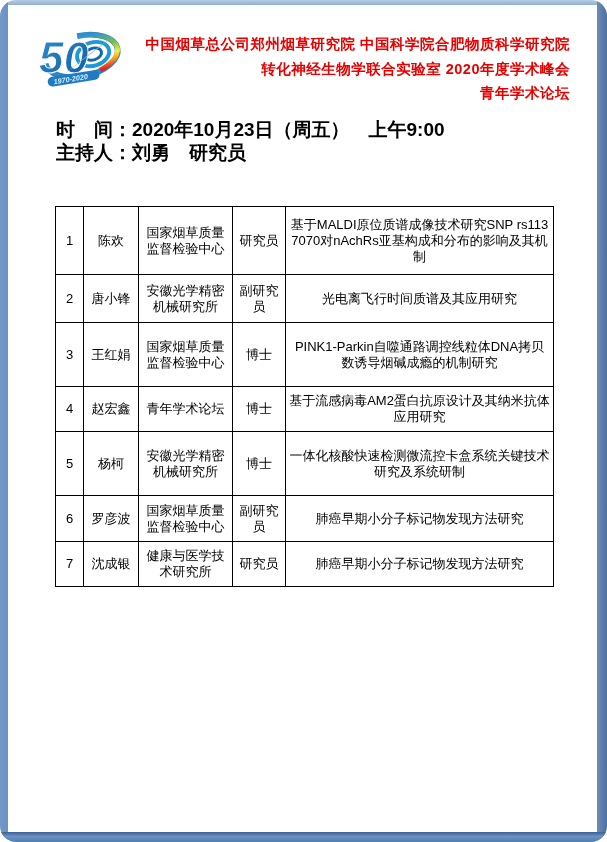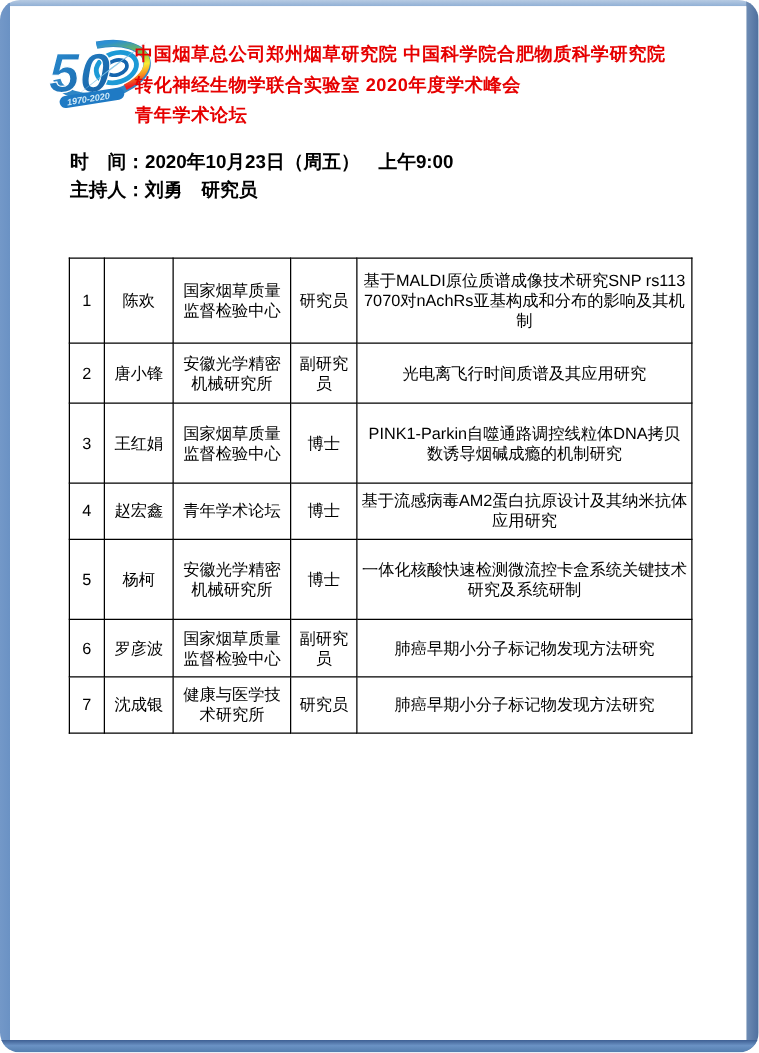--- a/index.html
+++ b/index.html
@@ -16,26 +16,26 @@
     background:linear-gradient(90deg,#6e8cb4 0%,#4e6f9e 100%);}
   .strip-bottom{position:absolute;left:0;right:0;bottom:0;height:10px;
     background:linear-gradient(180deg,#3e5f93 0%,#6b92c4 45%,#527dae 100%);}
   .page{
     position:absolute;left:8px;top:5px;width:589px;height:827px;
     background:#fff;color:#000;
   }
   .logo{position:absolute;left:27px;top:18px;width:92px;height:66px;}
   .titles{
     position:absolute;left:100px;top:27px;width:462px;
-    text-align:left;font-weight:bold;font-size:14.5px;line-height:24.5px;
+    text-align:right;font-weight:bold;font-size:14.5px;line-height:24.5px;
     color:#e60000;letter-spacing:0.5px;
   }
   .info{
     position:absolute;left:48px;top:114px;
-    font-weight:bold;font-size:15px;line-height:22.5px;color:#000;
+    font-weight:bold;font-size:19px;line-height:22.5px;color:#000;
   }
   .tablewrap{position:absolute;left:47px;top:201px;}
   table.speakers{border-collapse:collapse;table-layout:fixed;width:498px;}
   table.speakers td{
     border:1px solid #000;text-align:center;vertical-align:middle;
     font-size:13px;line-height:16px;padding:2px 3px;word-break:break-all;
   }
   table.speakers tr:nth-child(1){height:68px;}
   table.speakers tr:nth-child(2){height:48px;}
   table.speakers tr:nth-child(3){height:64px;}

